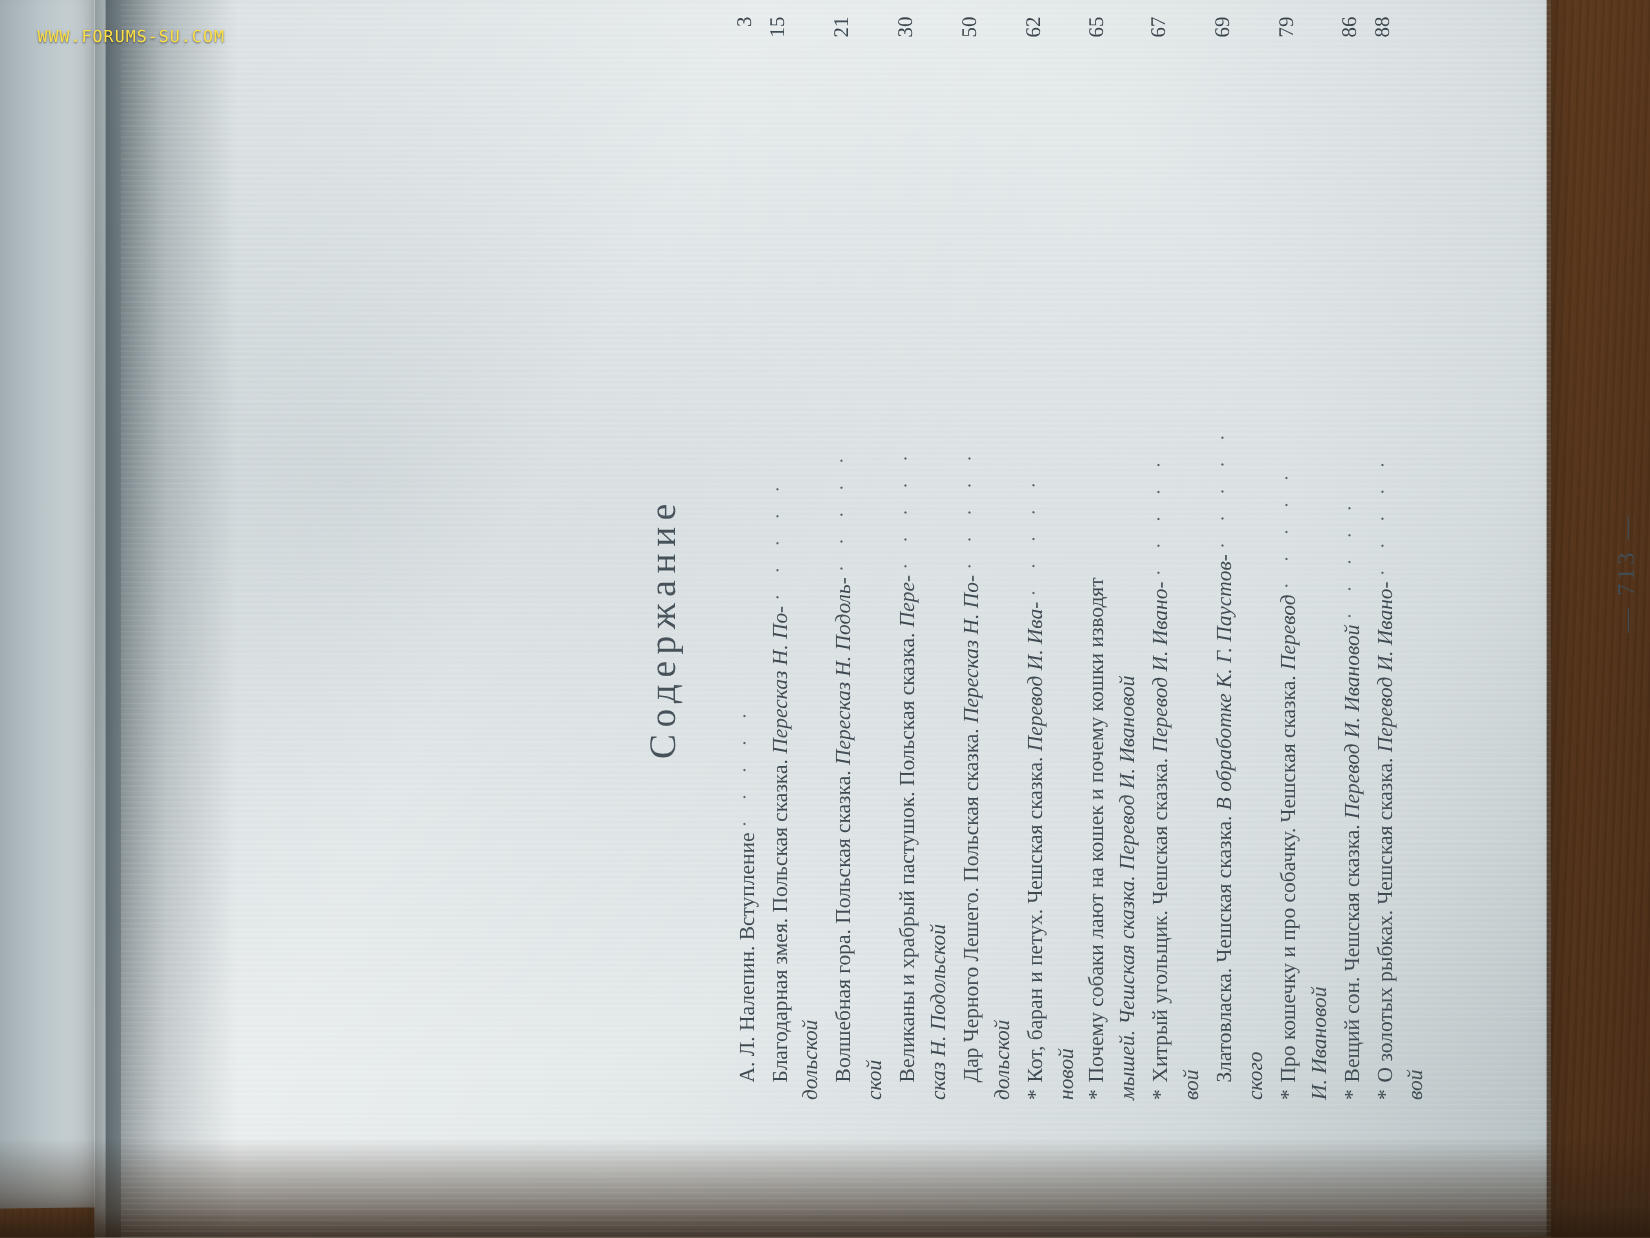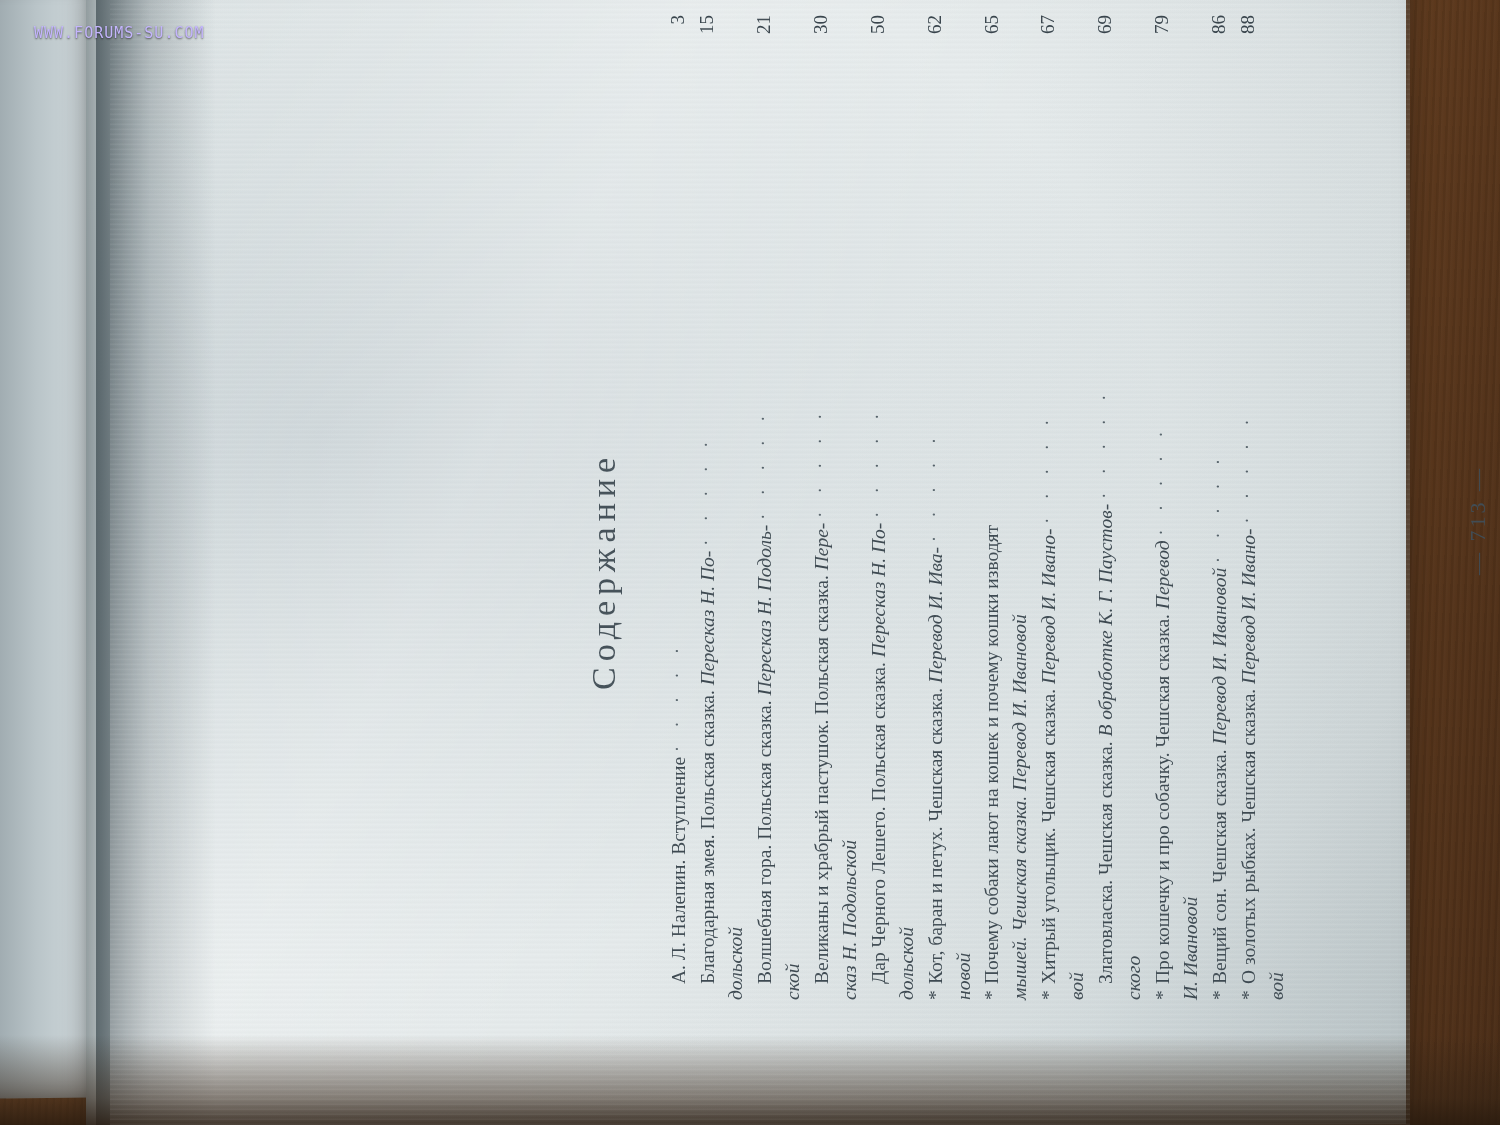--- a/index.html
+++ b/index.html
@@ -89,21 +89,21 @@
   }
 
   
   .watermark {
     position: absolute;
     left: 34px;
     top: 24px;
     font-family: "DejaVu Sans Mono", monospace;
     font-size: 15px;
     letter-spacing: 1px;
-    color: #c4b5fd;
+    color: #fde047;
     text-shadow: 0 1px 2px rgba(0,0,0,.6);
     z-index: 40;
   }
 
   
   .toc-wrap {
     position: absolute;
     left: 210px;
     top: 0px;
     width: 1120px;

